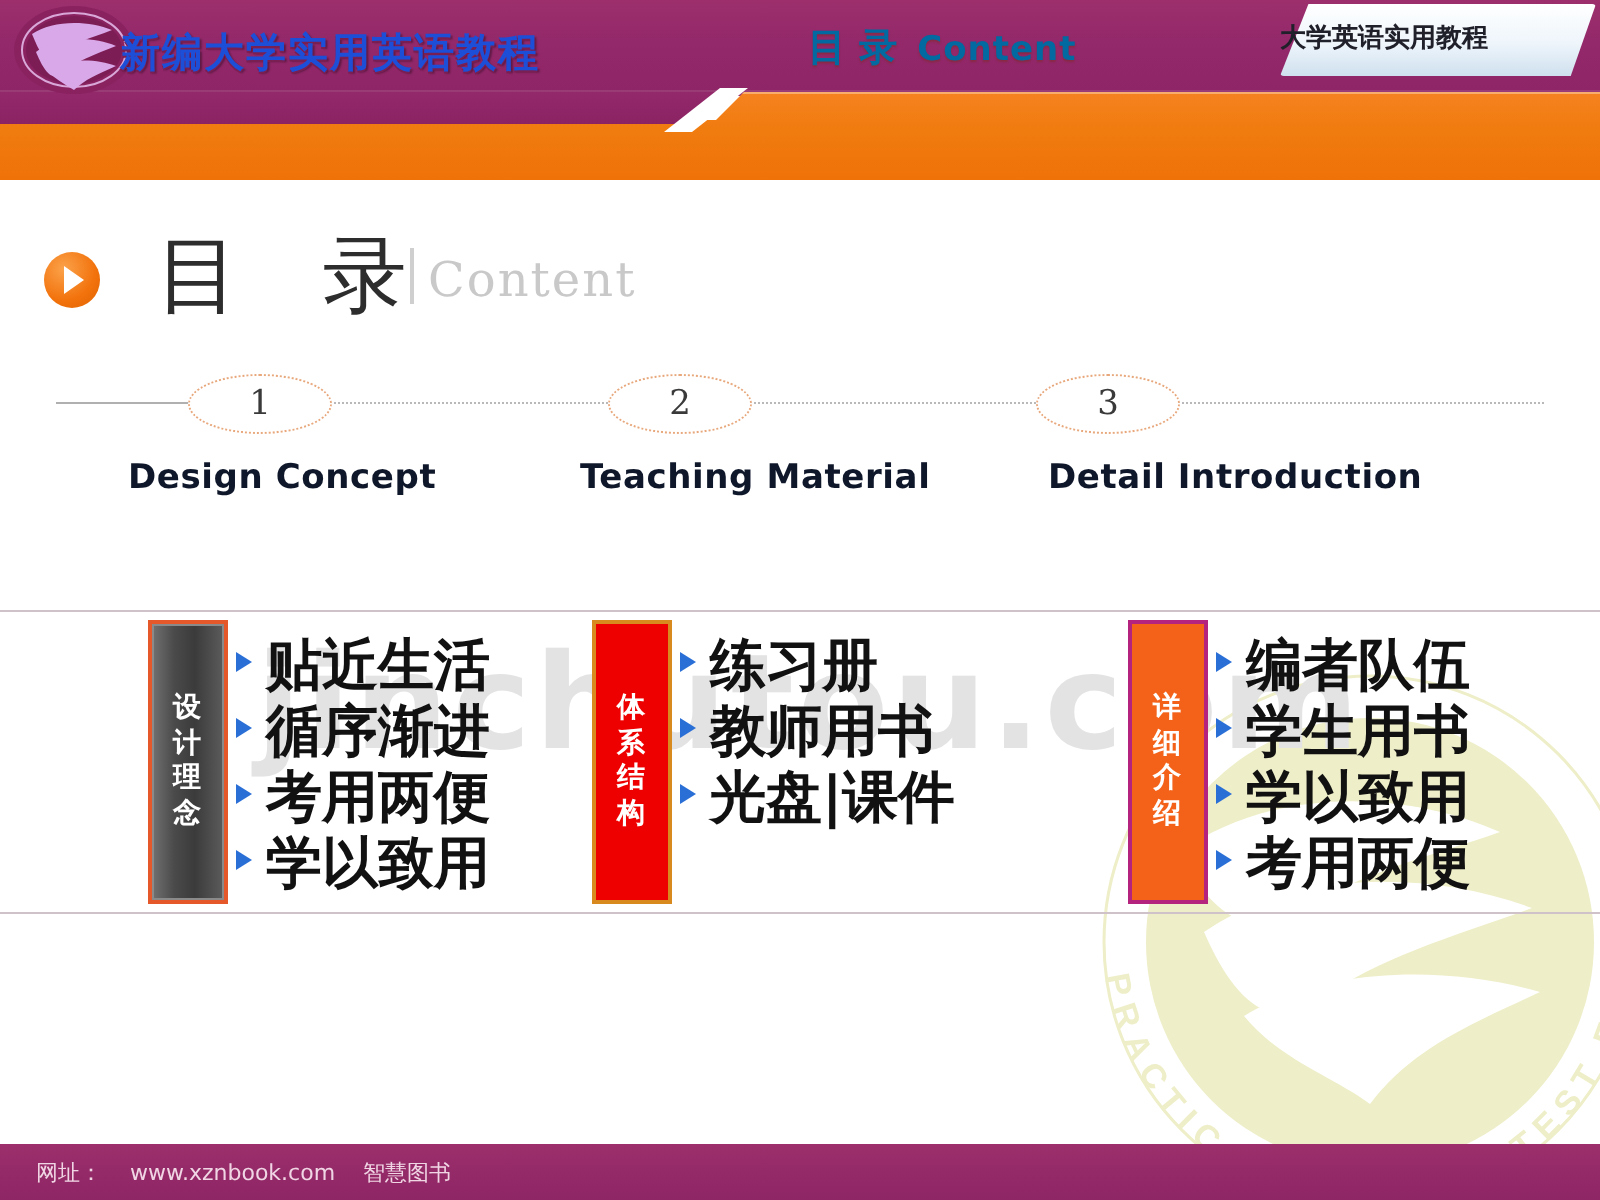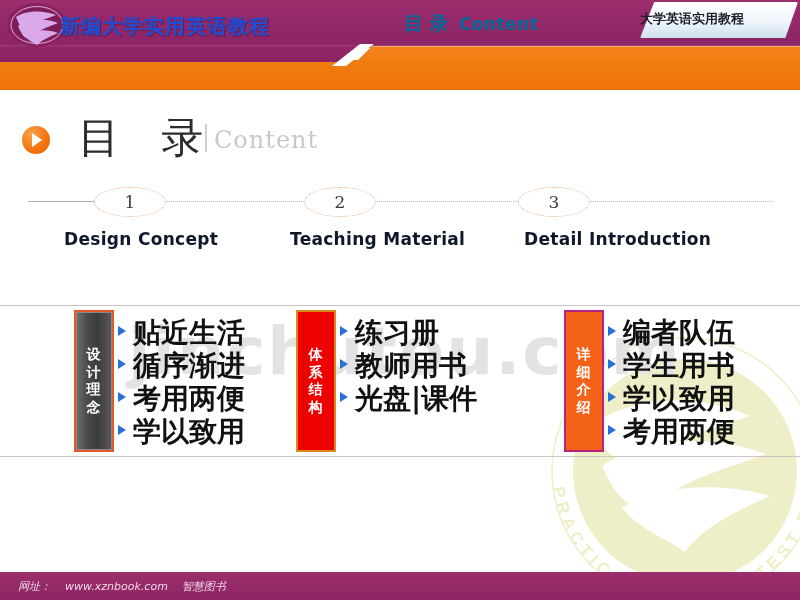--- a/index.html
+++ b/index.html
@@ -190,21 +190,20 @@
   .bullet{
     width:0; height:0; margin-right:7px; flex:0 0 auto;
     border-left:8px solid #2a6fd6; border-top:5px solid transparent; border-bottom:5px solid transparent;
     position:relative; top:-6px;
   }
 
   
   .footer{
     position:absolute; left:0; bottom:0; width:800px; height:28px; z-index:10;
     background:linear-gradient(180deg,#9c2f6c 0%, #8e2565 100%);
-    font-style:italic;
   }
   .footer-text{
     position:absolute; left:18px; top:7px; font-size:11px; color:#f0d6e4;
     font-family:"DejaVu Sans","Liberation Sans",sans-serif; white-space:nowrap;
   }
   .footer-text .gap{ display:inline-block; width:14px; }
 </style>
 </head>
 <body>
 

